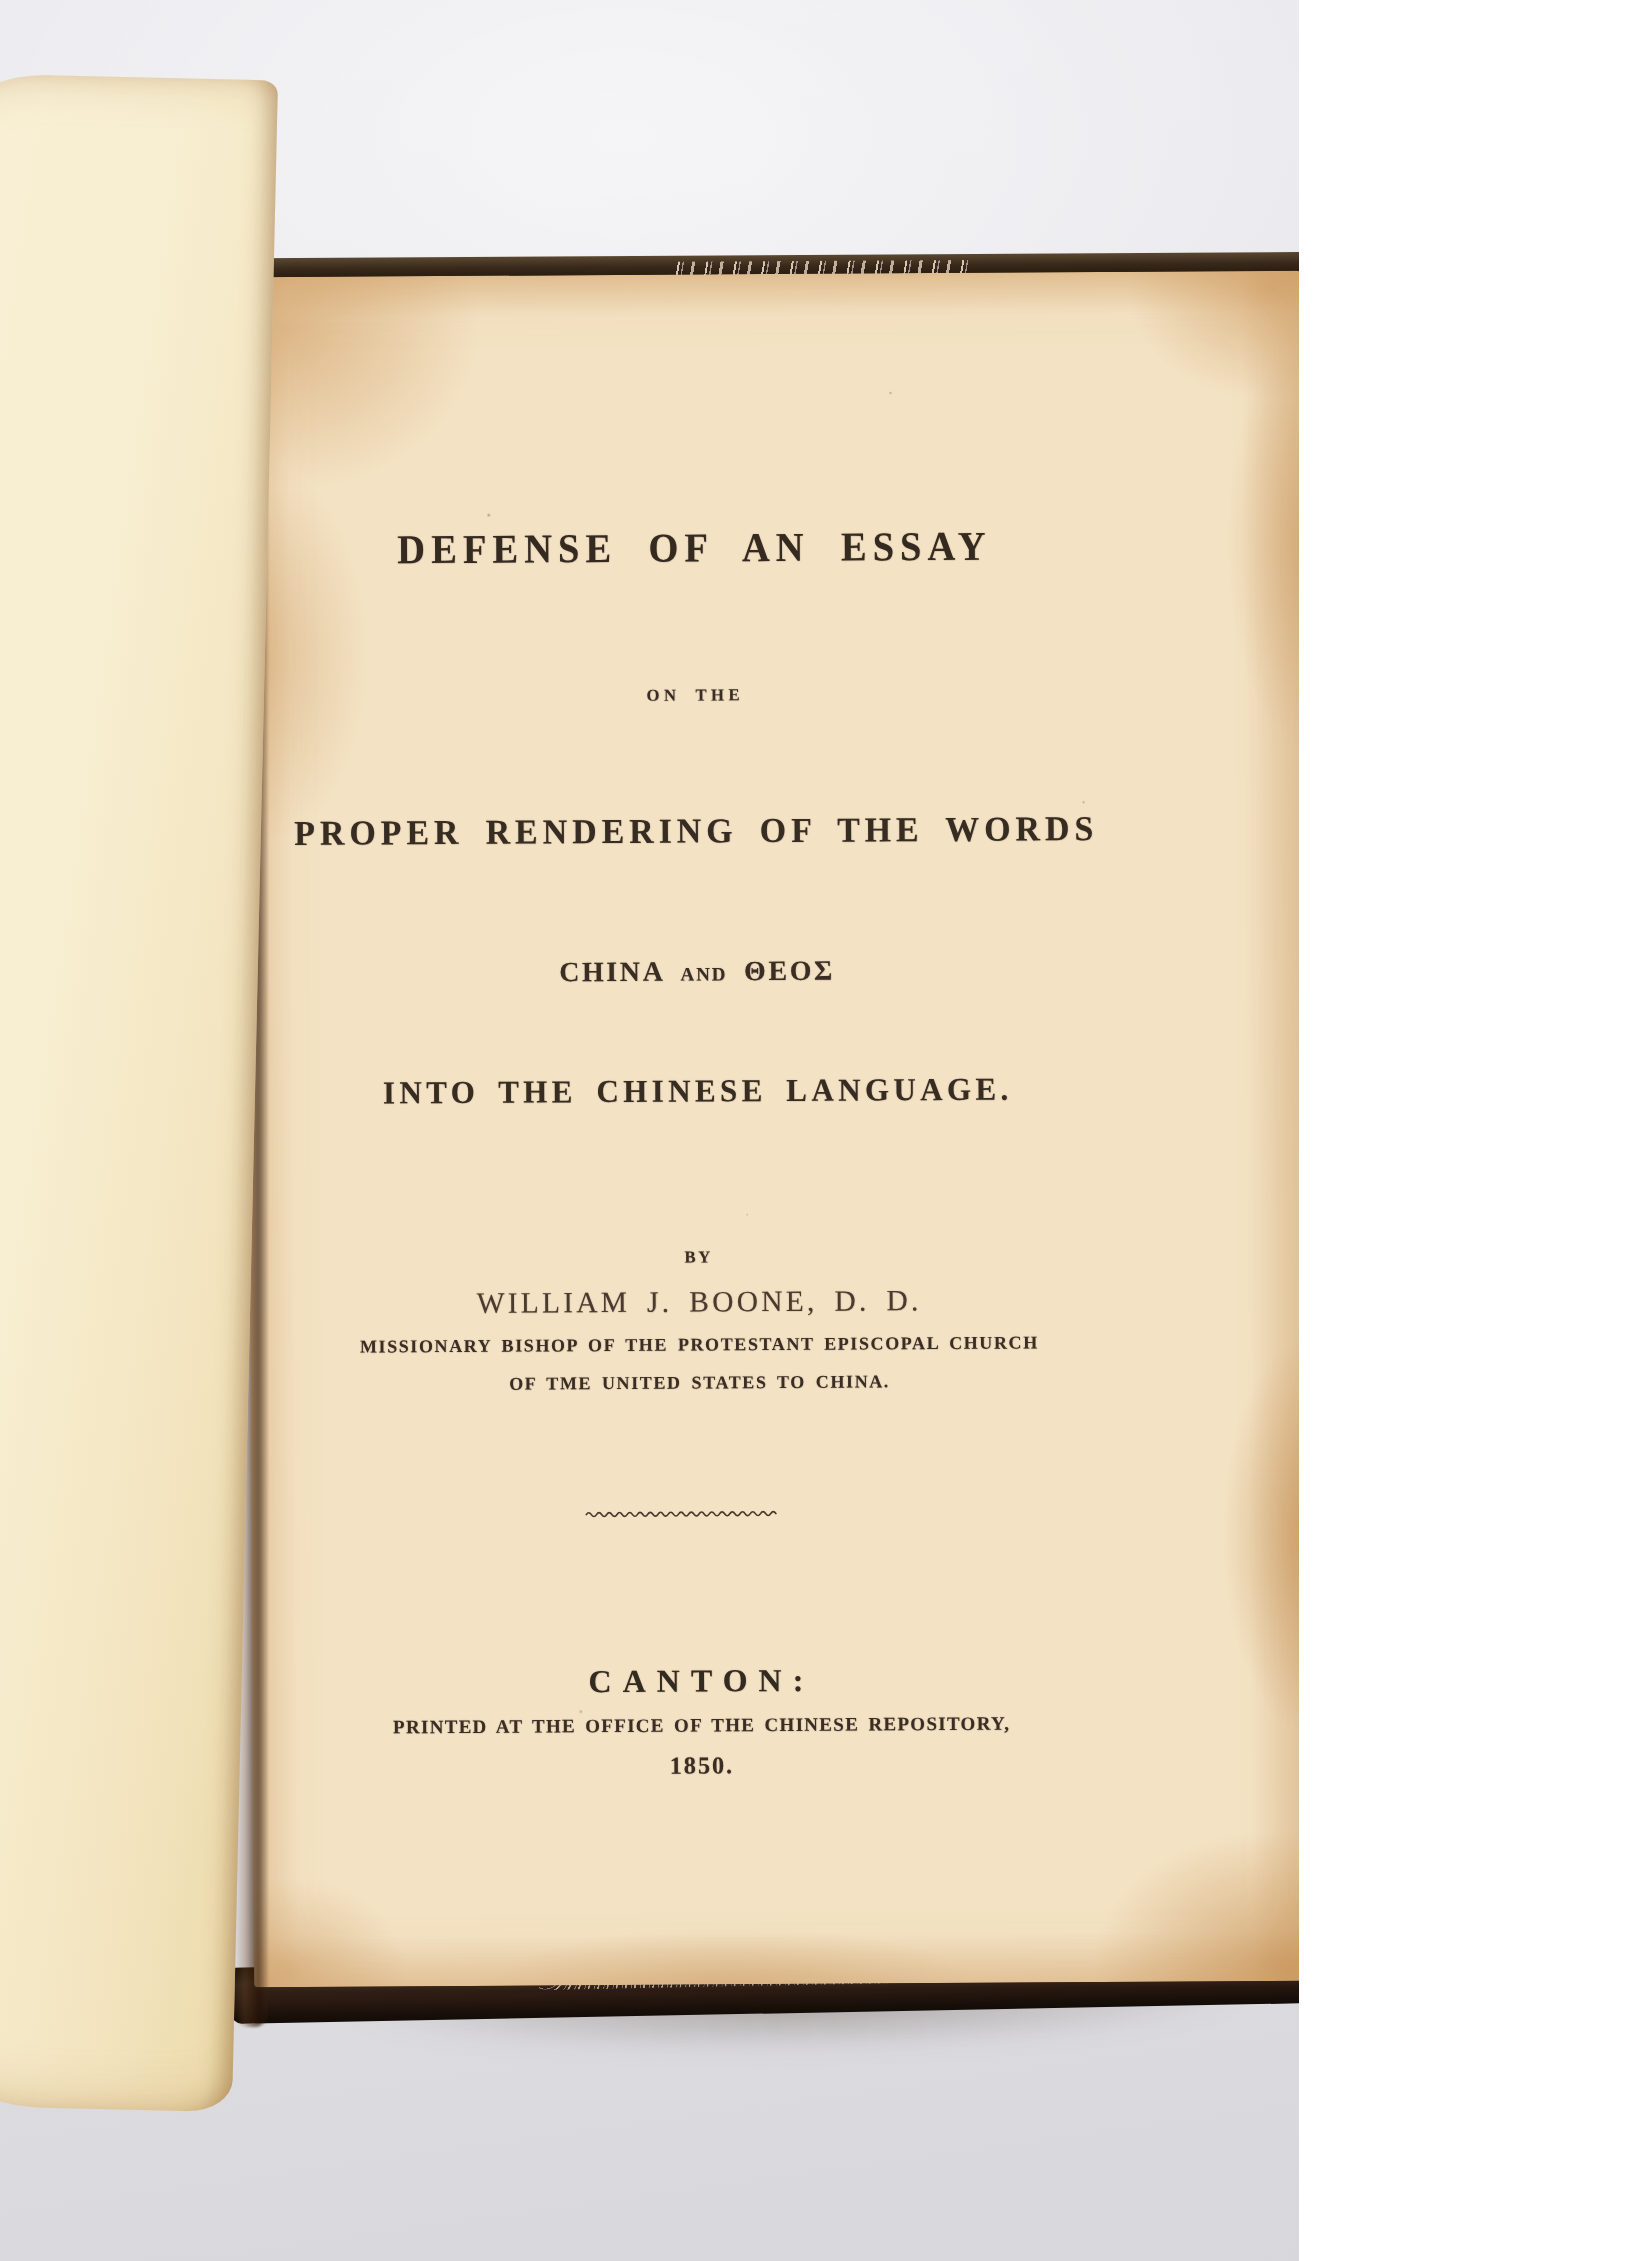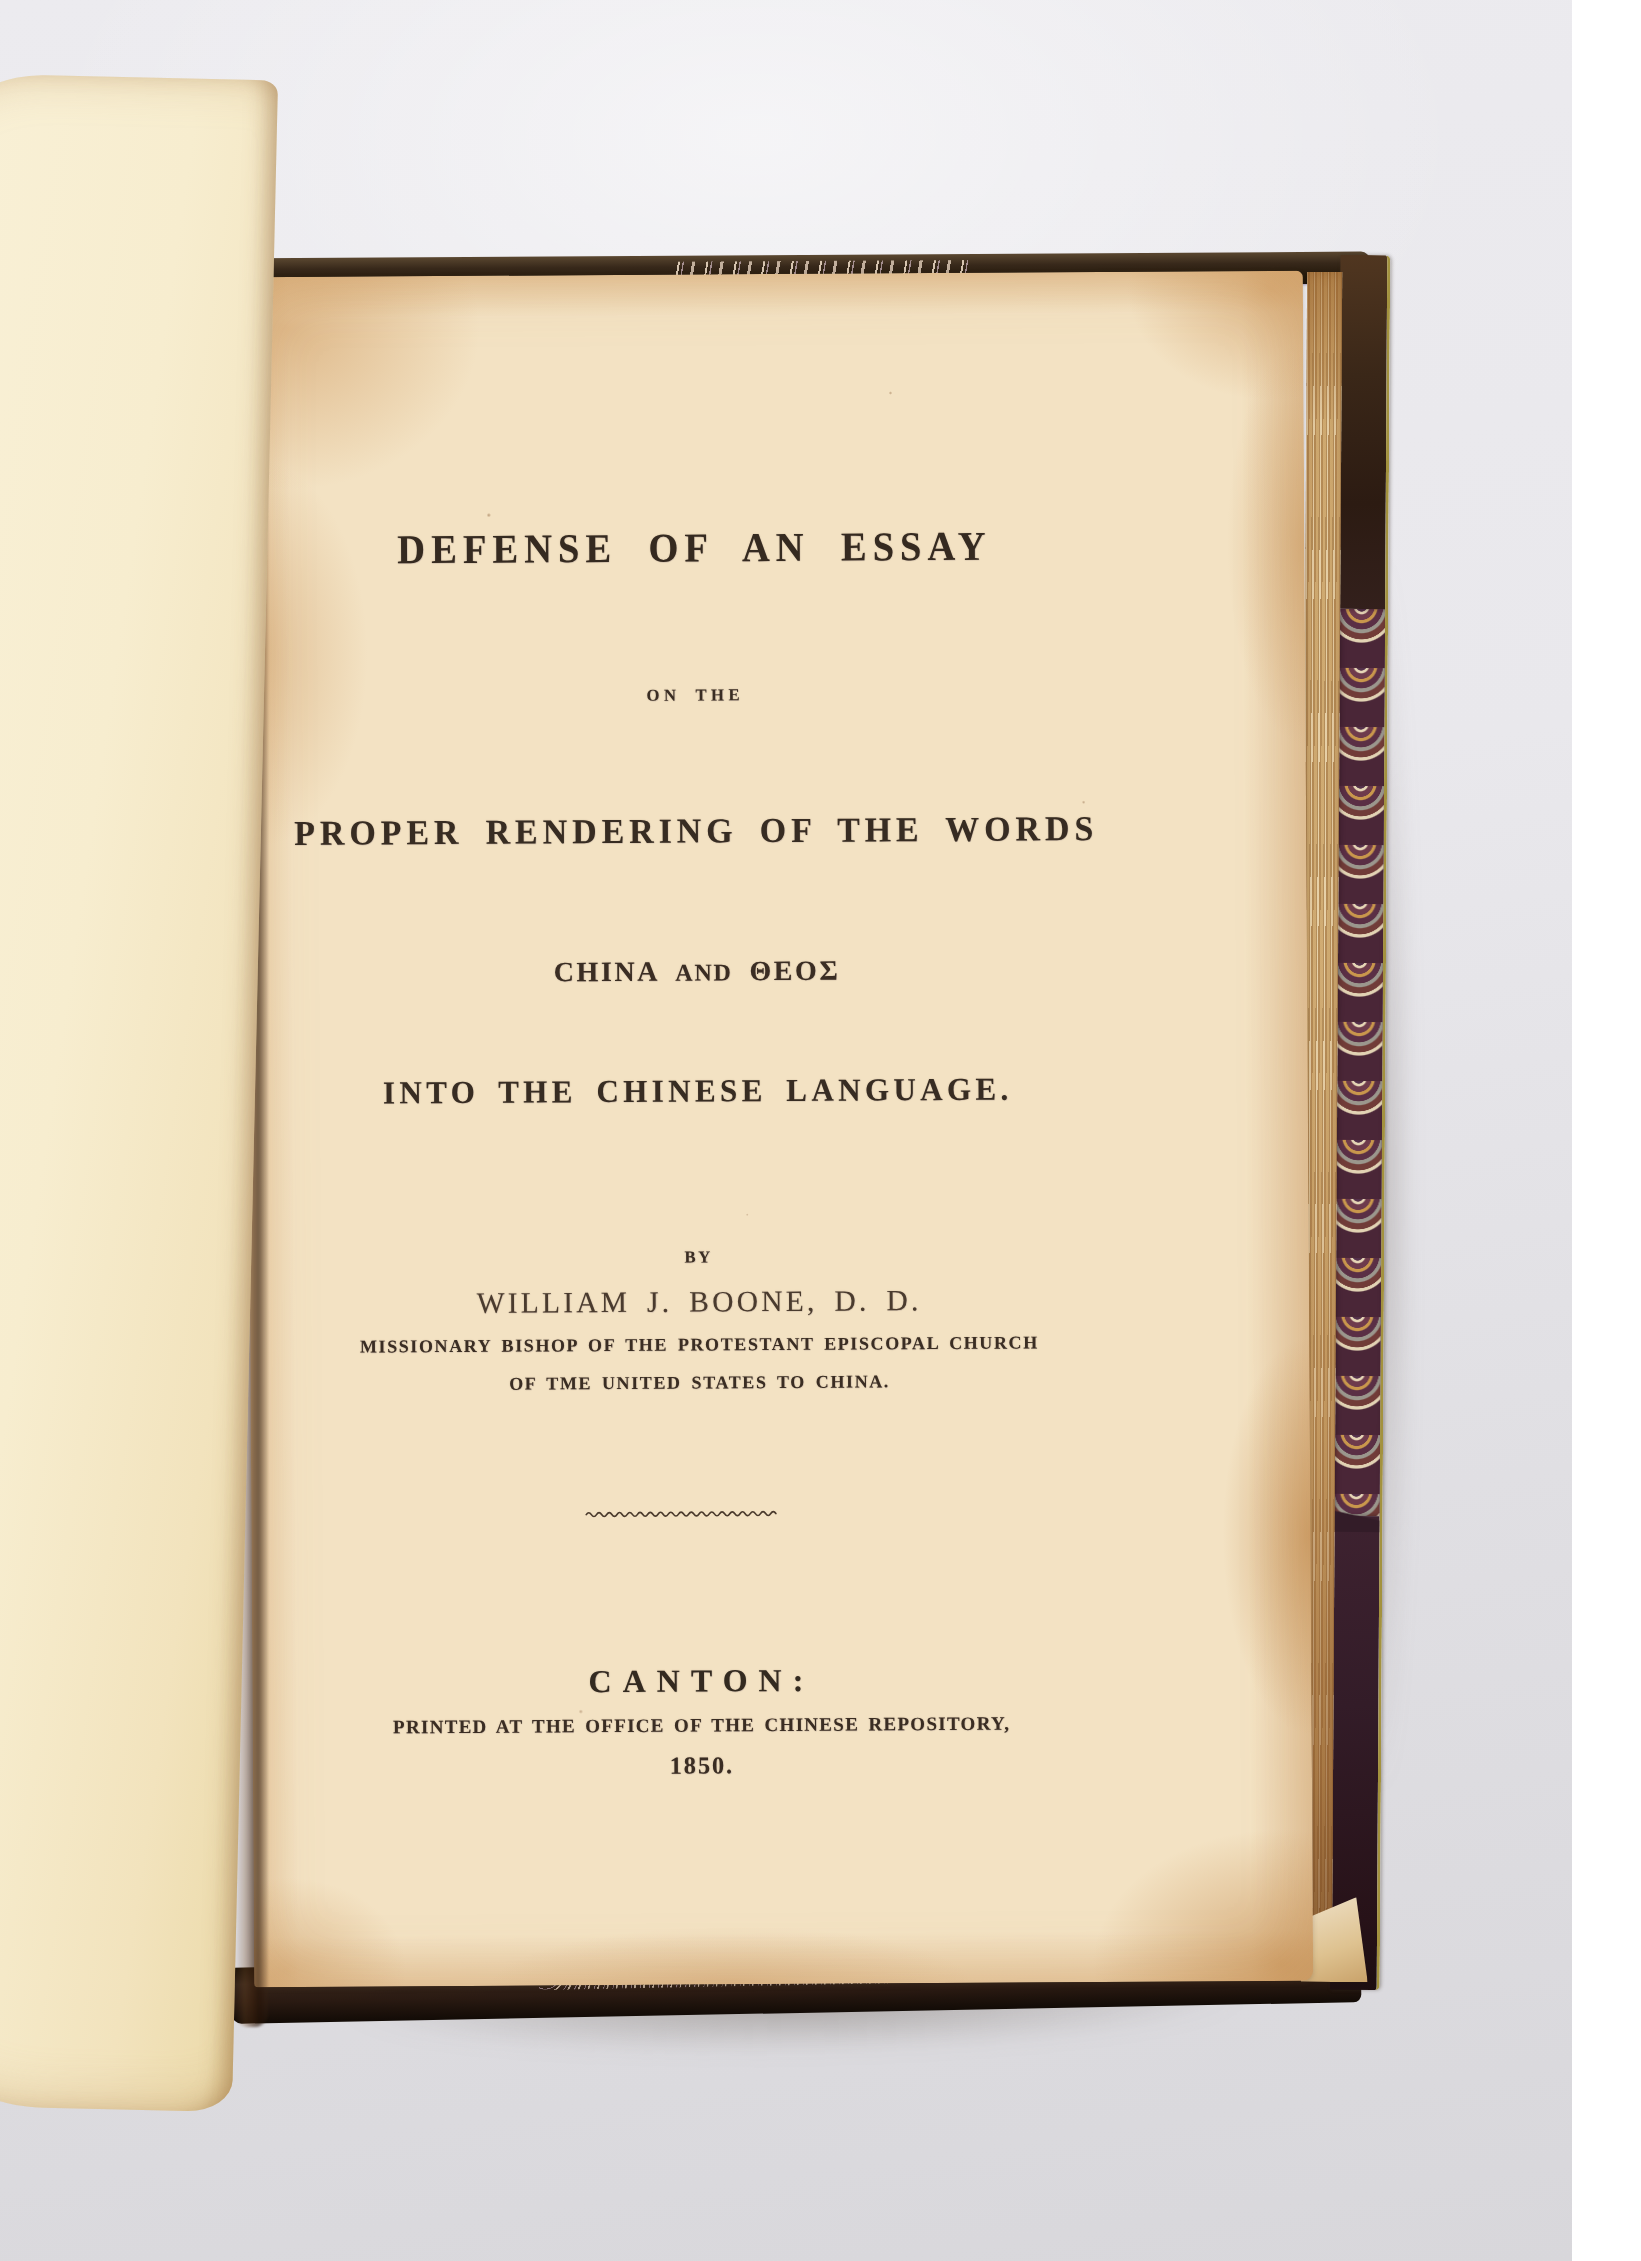--- a/index.html
+++ b/index.html
@@ -1,20 +1,20 @@
 <!DOCTYPE html>
 <html style="font-size:10.3px"><head>
 <meta charset="utf-8">
 <style>
   html, body { margin: 0; padding: 0; background: #ffffff; }
   body { width: 1642px; height: 2261px; }
   * { box-sizing: border-box; }
 
   .scene {
-    position: relative; width: 1572px; height: 2261px; overflow: hidden;
+    position: relative; width: 1299px; height: 2261px; overflow: hidden;
     background:
       radial-gradient(1026px 577px at 48% 6%, rgba(255,255,255,0.5), rgba(255,255,255,0) 70%),
       linear-gradient(172deg, #ecebef 0%, #e9e8ec 38%, #e0dfe3 68%, #d8d7db 100%);
     font-family: "Liberation Serif", "DejaVu Serif", serif;
   }
 
   
   .book-shadow-bottom {
     position: absolute; left: 167px; top: 1943px; width: 1257px; height: 135px;
     background: radial-gradient(50% 50% at 50% 45%, rgba(95,85,75,0.40), rgba(95,85,75,0) 72%);
@@ -175,21 +175,21 @@
   }
   .line {
     position: absolute; left: 0; width: 100%;
     text-align: center; line-height: 1; white-space: nowrap;
     text-shadow: 0 0 1.3px rgba(70,50,35,0.35), 0.6px 0.6px 0 rgba(90,70,120,0.12);
   }
   .l-main-title   { top: 253px;  font-size: 41px; font-weight: 700; letter-spacing: 6.4px; word-spacing: 16.7px; transform: scaleX(0.94); color: #352a20; }
   .l-on-the       { top: 413px;  font-size: 16.7px; font-weight: 700; letter-spacing: 4.5px;  word-spacing: 6.4px; }
   .l-proper       { top: 539px;  font-size: 35px; font-weight: 700; letter-spacing: 5.1px;  word-spacing: 9px; transform: scaleX(0.97); color: #372c22; }
   .l-words        { top: 683px; font-size: 28px; font-weight: 700; letter-spacing: 2.6px;  word-spacing: 7px; }
-  .l-words .small-and { font-size: 24px; font-weight: 700; letter-spacing: 1.9px; }
+  .l-words .small-and { font-size: 19px; font-weight: 700; letter-spacing: 1.9px; }
   .l-into         { top: 800px; font-size: 32px; font-weight: 700; letter-spacing: 4.5px;  word-spacing: 7.7px; transform: scaleX(0.97); color: #372c22; }
   .l-by           { top: 975px; font-size: 16.7px; font-weight: 700; letter-spacing: 2.6px; }
   .l-author       { top: 1013px; font-size: 29.5px; font-weight: 400; letter-spacing: 3.2px;  word-spacing: 6.4px; color: #4a3b2e; }
   .l-author-t1    { top: 1061px; font-size: 18px; font-weight: 600; letter-spacing: 1.6px; word-spacing: 3.8px; }
   .l-author-t2    { top: 1099px; font-size: 18px; font-weight: 600; letter-spacing: 1.6px; word-spacing: 3.8px; }
   .l-city         { top: 1390px; font-size: 32px; font-weight: 700; letter-spacing: 11px; color: #332a20; }
   .l-publisher    { top: 1441px; font-size: 19px; font-weight: 600; letter-spacing: 1.3px;  word-spacing: 3.2px; }
   .l-year         { top: 1479px; font-size: 24.4px; font-weight: 600; letter-spacing: 1.9px; }
 
   .wavy-rule {

